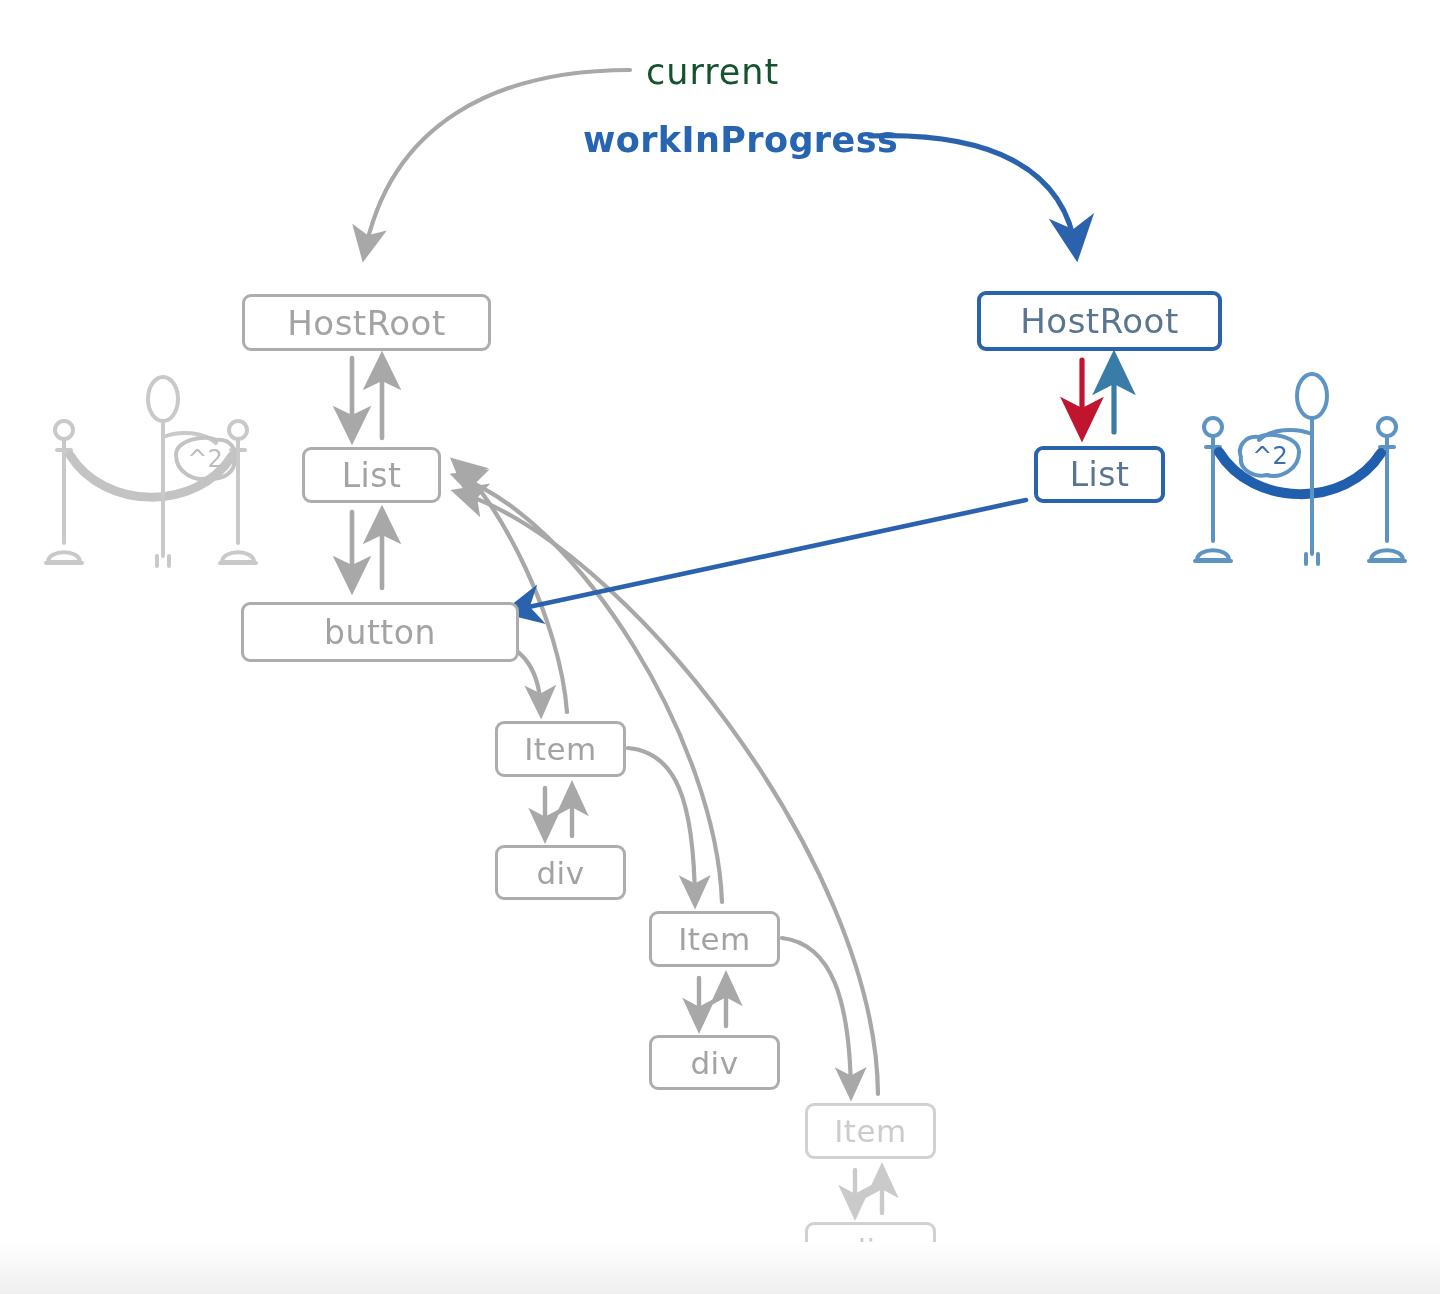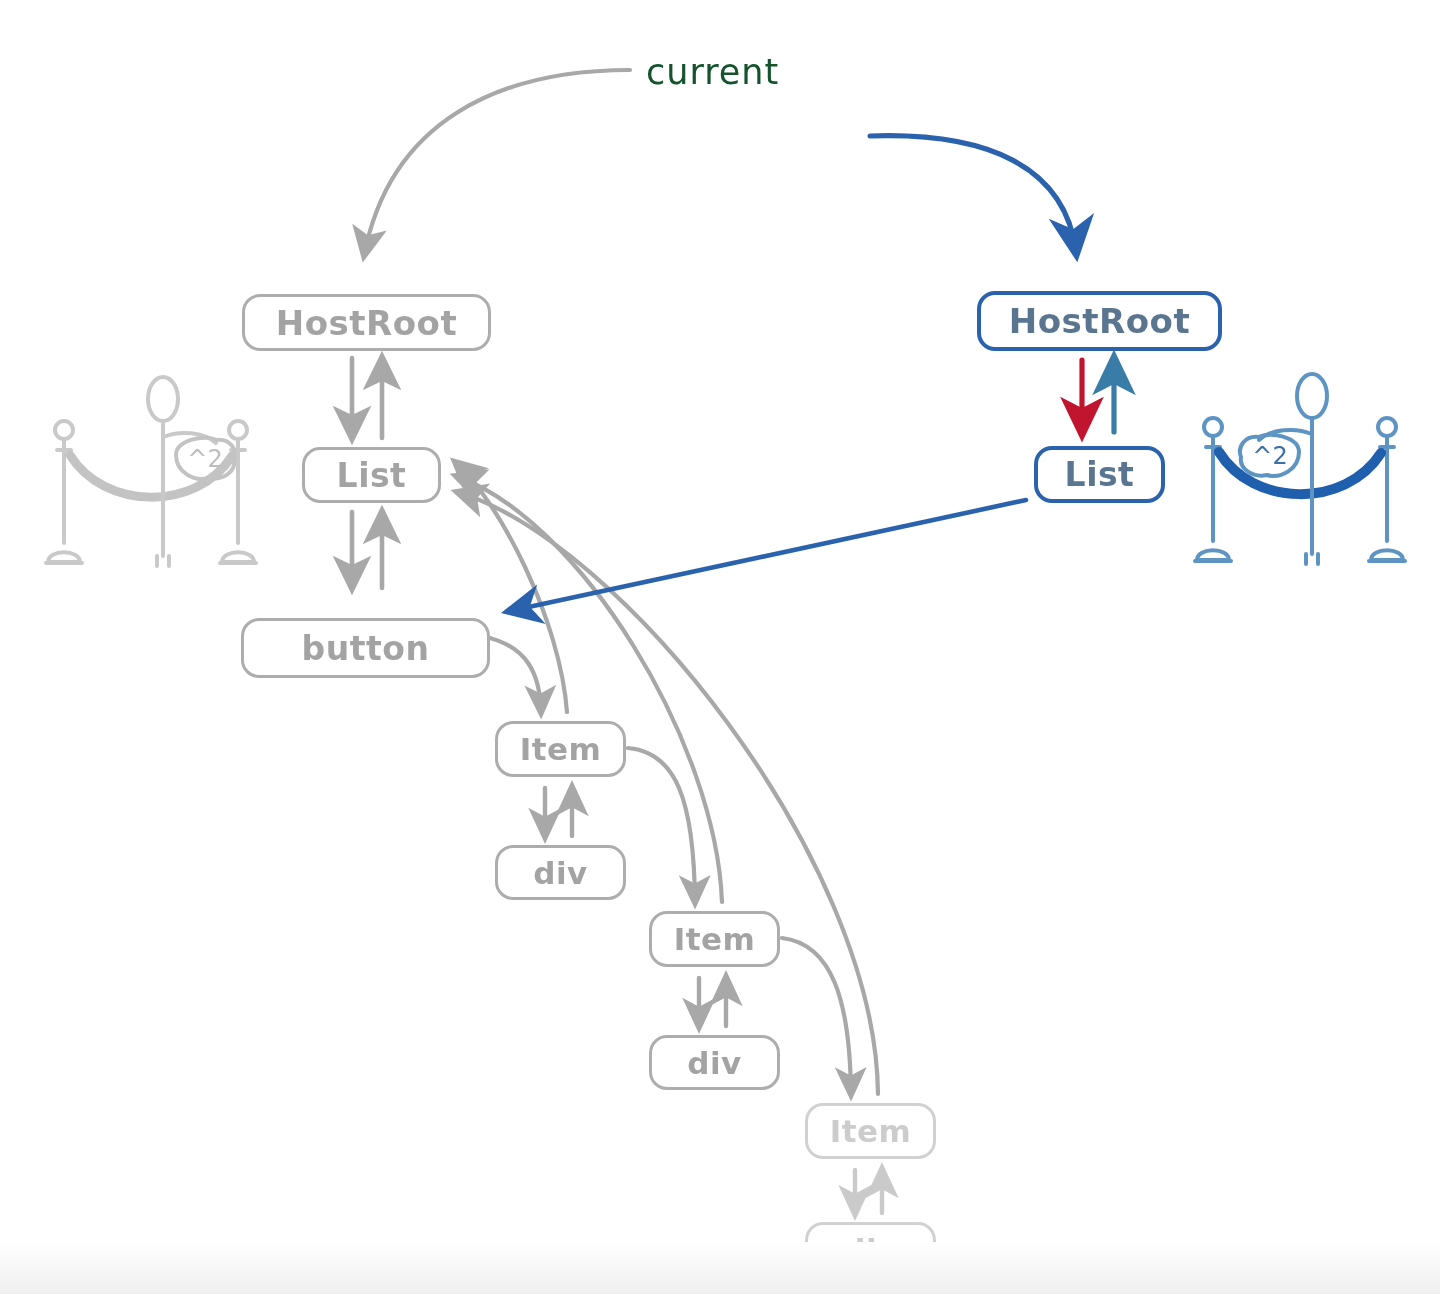--- a/index.html
+++ b/index.html
@@ -8,26 +8,25 @@
     width:1440px;height:1294px;overflow:hidden;position:relative;
   }
   #stage{position:absolute;left:0;top:0;width:1440px;height:1294px;background:#ffffff;}
   #svg-root{position:absolute;left:0;top:0;width:1440px;height:1294px;}
 
   
   .node{
     position:absolute;
     box-sizing:border-box;
     display:flex;align-items:center;justify-content:center;
-    border-radius:18px;
+    border-radius:9px;
     background:#ffffff;
     letter-spacing:.5px;
     white-space:nowrap;
     user-select:none;
-    font-weight:bold;
   }
   .node.current{
     border:3px solid #adadad;
     color:#a3a3a3;
   }
   .node.wip{
     border:4px solid #2b62ad;
     color:#5a7590;
   }
   .node.faded{opacity:.55;}
@@ -210,26 +209,27 @@
       <path d="M1299,452 C1299,437 1270,431 1259,437 C1245,435 1237,447 1241,457
                C1239,469 1253,478 1267,475 C1281,479 1299,469 1299,452 Z" stroke="#5d94c4"></path>
     </g>
     <g>
       <text x="1270" y="464" font-family="DejaVu Sans, sans-serif" font-size="24" fill="#3a6fae" text-anchor="middle">^2</text>
     </g>
   </svg>
 
   <div class="lbl lbl-current" style="left:646px;top:52px;">current</div>
 
+  <div class="lbl lbl-wip" style="left:583px;top:120px;">workInProgress</div>
 
   <div class="node current" style="left:242px;top:294px;width:249px;height:57px;font-size:34px;">HostRoot</div>
 
   <div class="node current" style="left:302px;top:447px;width:139px;height:56px;font-size:33px;">List</div>
 
-  <div class="node current" style="left:241px;top:618px;width:249px;height:60px;font-size:33px;">button</div>
+  <div class="node current" style="left:241px;top:602px;width:278px;height:60px;font-size:33px;">button</div>
 
   <div class="node current" style="left:495px;top:721px;width:131px;height:56px;font-size:31px;">Item</div>
 
   <div class="node current" style="left:495px;top:845px;width:131px;height:55px;font-size:31px;">div</div>
 
   <div class="node current" style="left:649px;top:911px;width:131px;height:56px;font-size:31px;">Item</div>
 
   <div class="node current" style="left:649px;top:1035px;width:131px;height:55px;font-size:31px;">div</div>
 
   <div class="node current faded" style="left:805px;top:1103px;width:131px;height:56px;font-size:31px;">Item</div>

